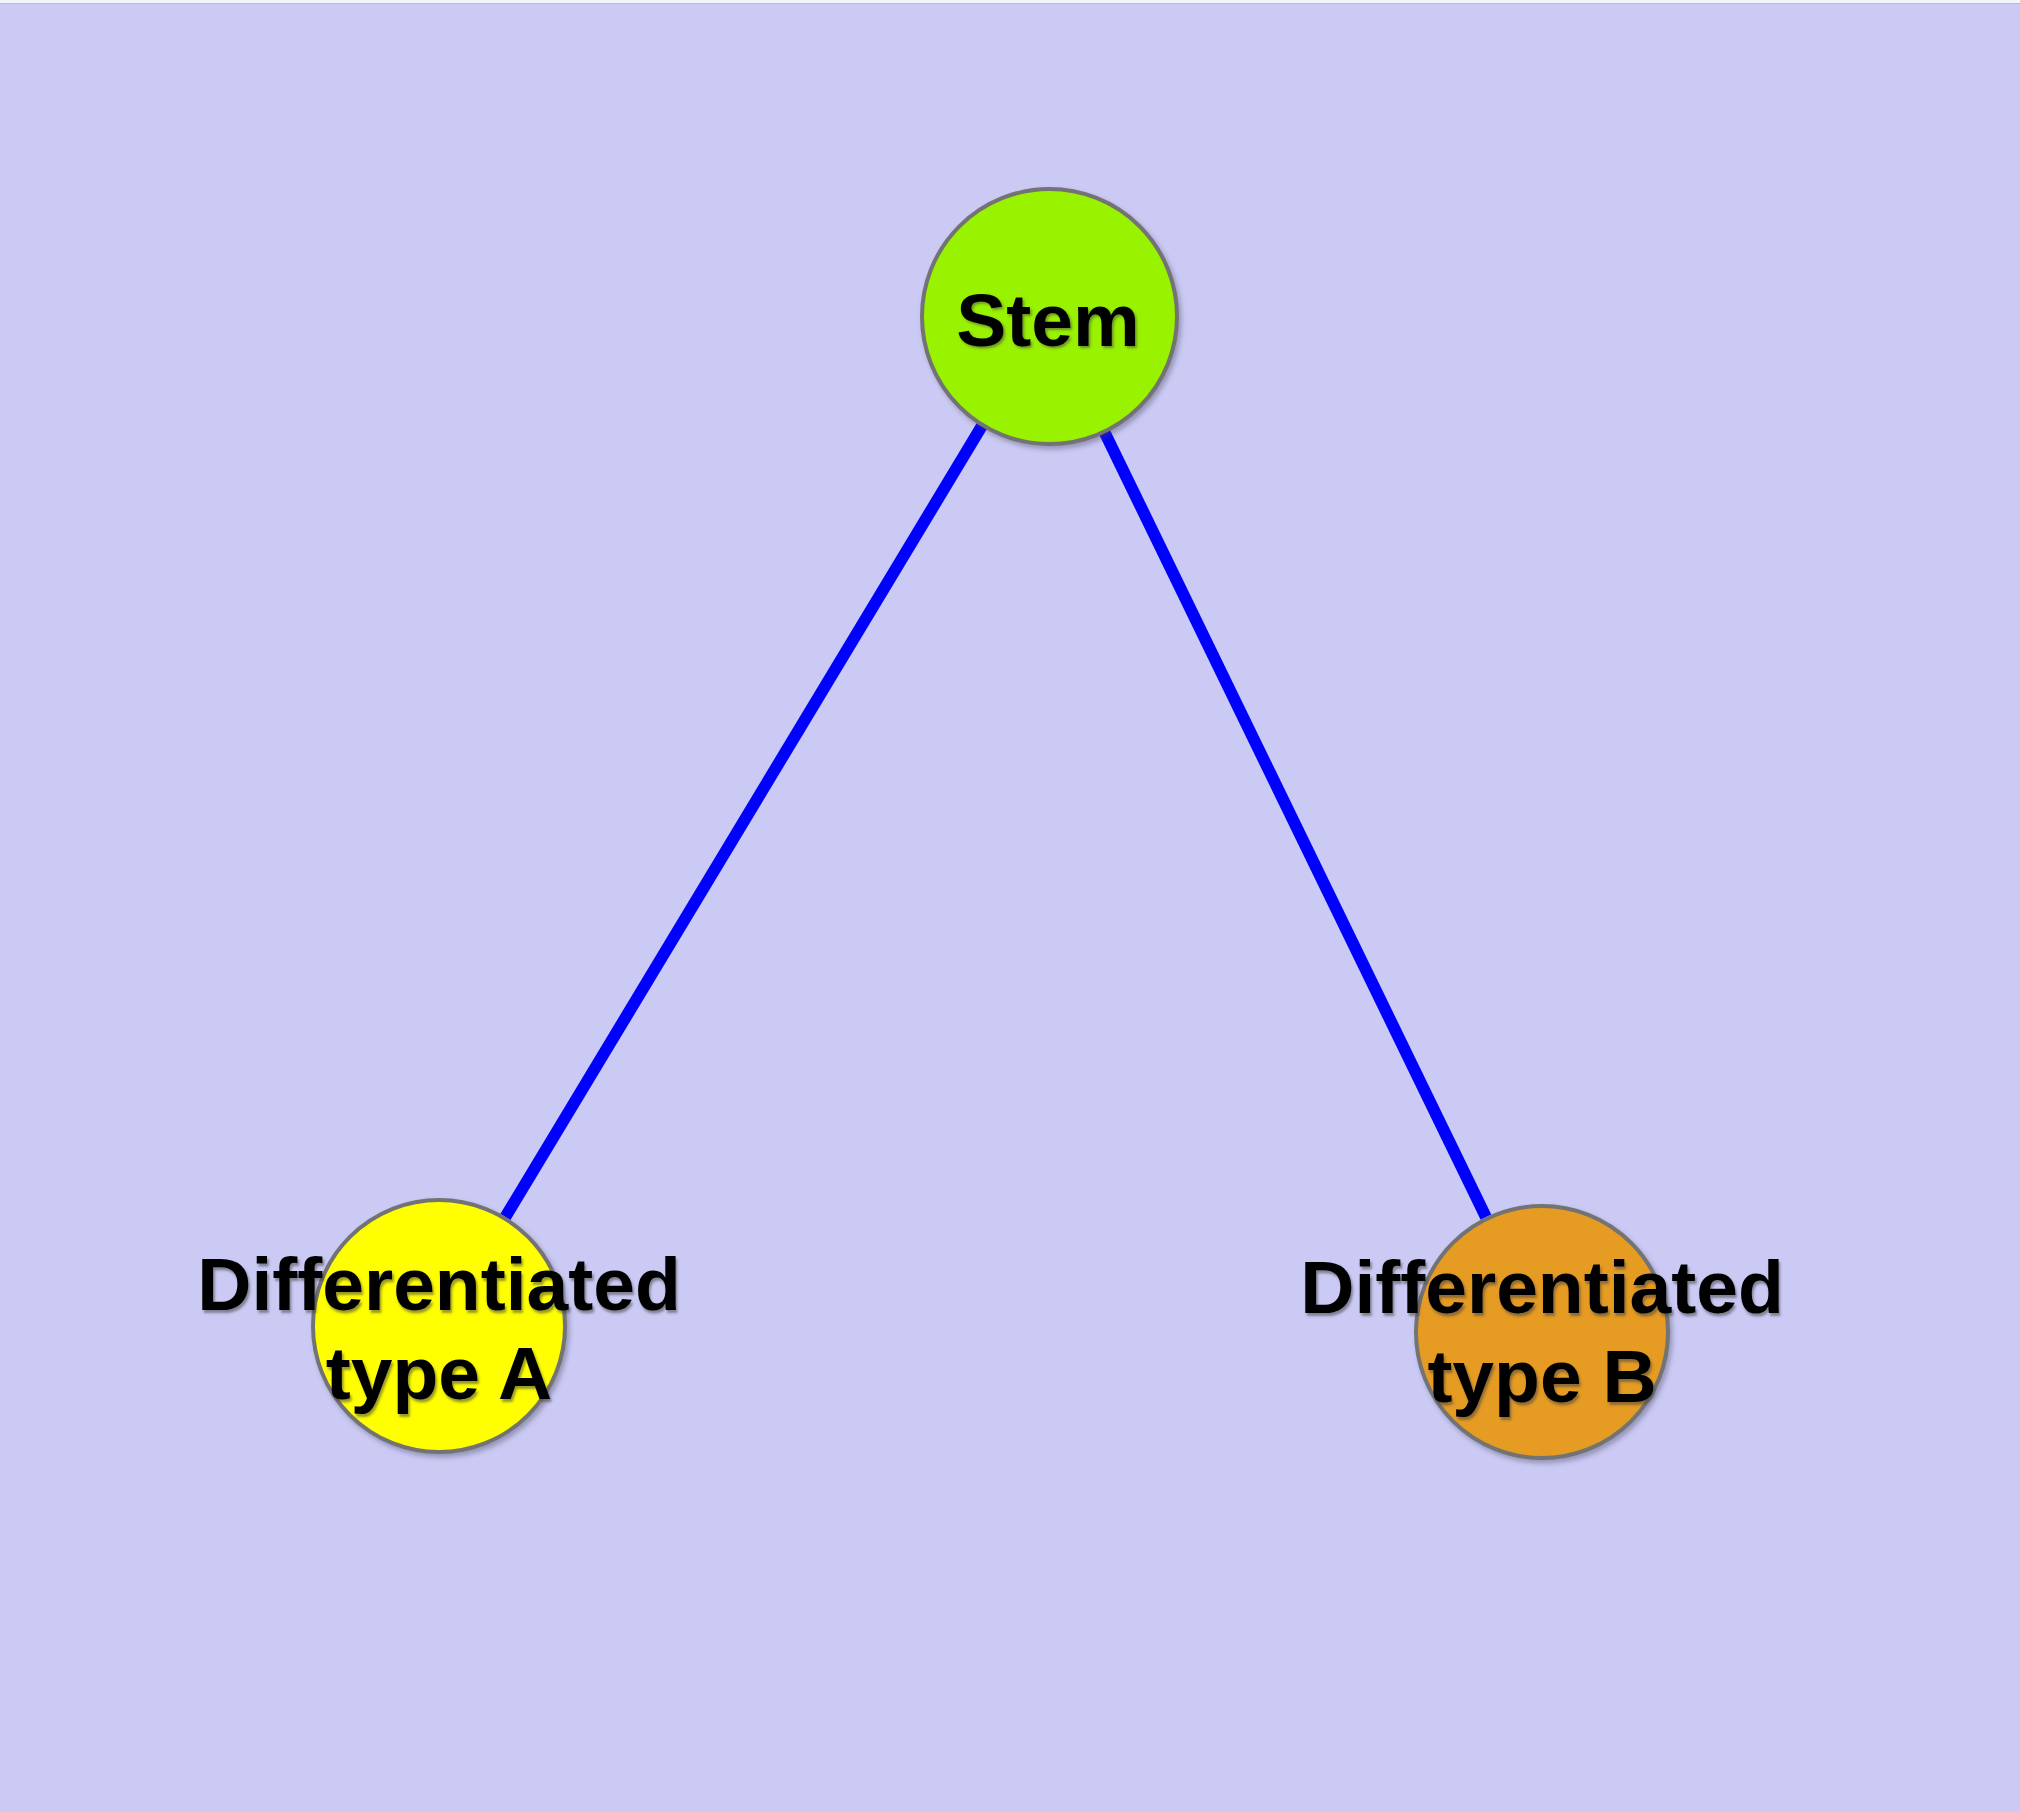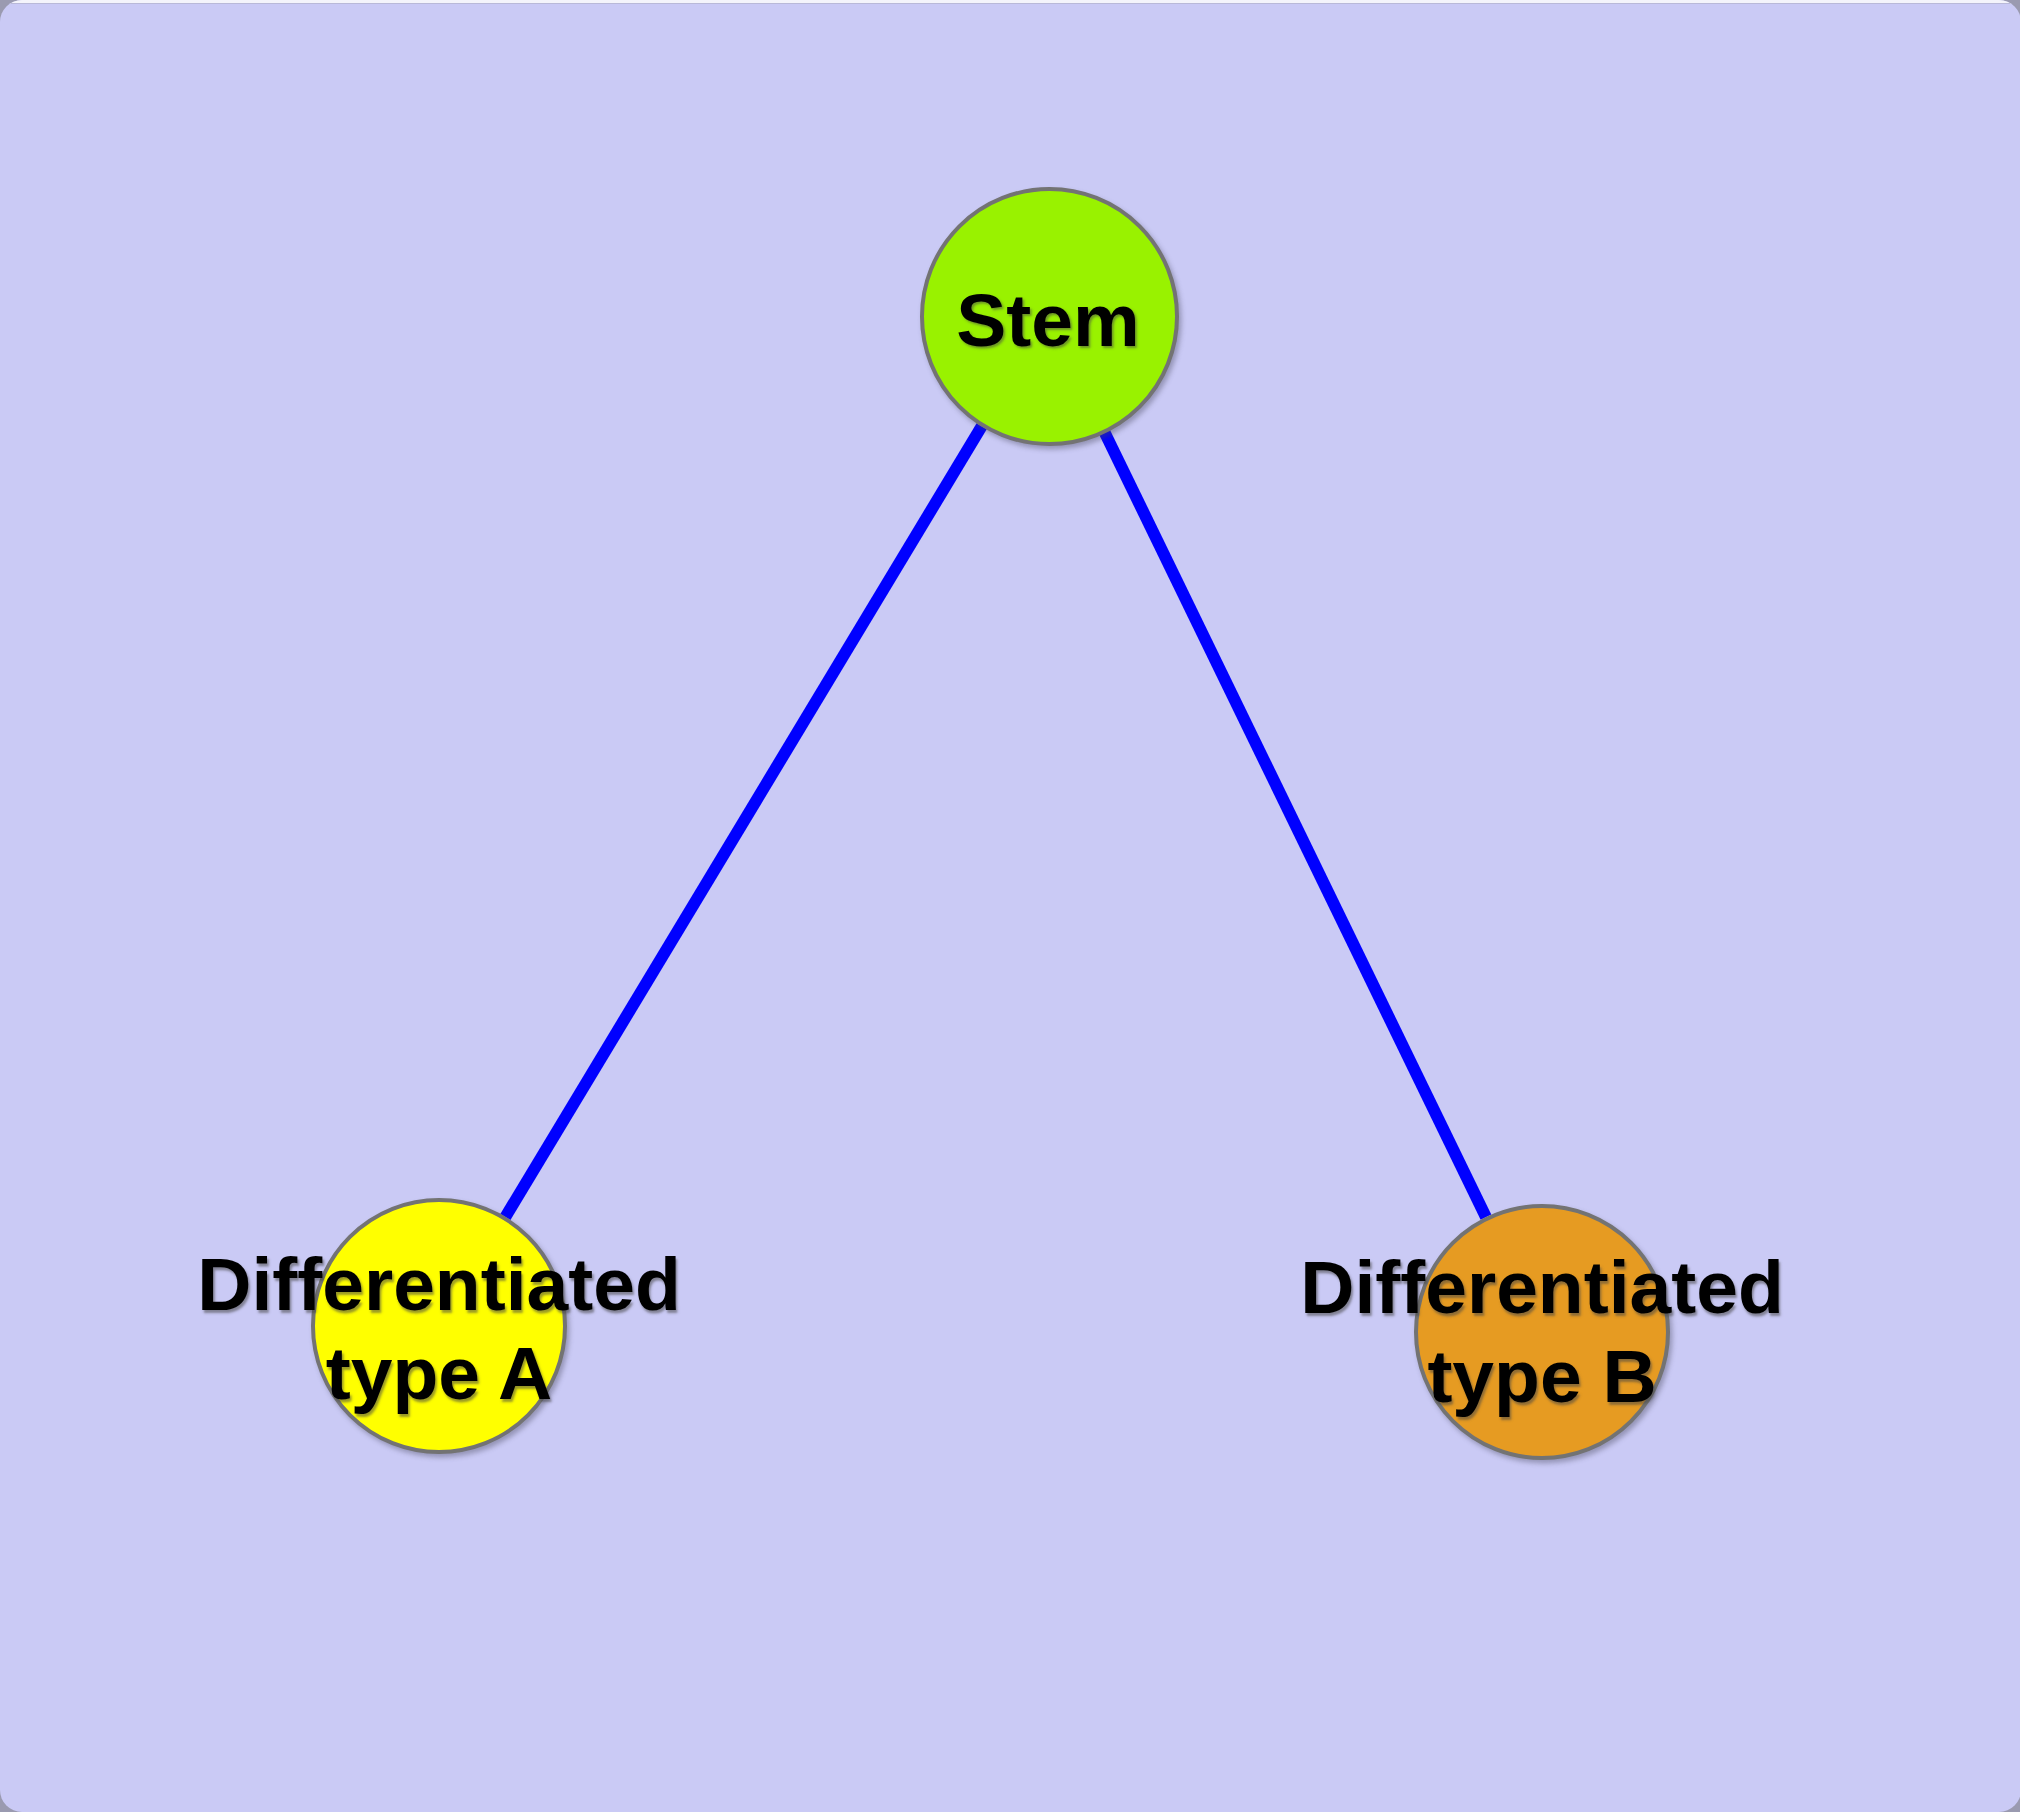--- a/index.html
+++ b/index.html
@@ -68,21 +68,21 @@
     text-shadow: 1.7px 2.5px 2.5px rgba(70, 70, 70, 0.55);
     pointer-events: none;
   }
   .label-stem   { left: 1048px; top: 320px;  }
   .label-type-a { left: 439px;  top: 1329px; }
   .label-type-b { left: 1542px; top: 1332px; }
 </style>
 </head>
 <body>
 
-<div class="canvas" style="background-color: rgb(202, 202, 245); border-radius: 22px;">
+<div class="canvas" style="background-color: rgb(202, 202, 245);">
 
   <div class="top-strip"></div>
 
   <svg class="edge-layer" viewBox="0 0 2384 2138" xmlns="http://www.w3.org/2000/svg">
     <line x1="1158" y1="503" x2="596" y2="1436" style="stroke: rgb(0, 0, 255);"></line>
     <line x1="1303" y1="510" x2="1753" y2="1436" style="stroke: rgb(0, 0, 255);"></line>
   </svg>
 
   <div class="node node-stem" style="background-color: rgb(153, 242, 0);"></div>
 

